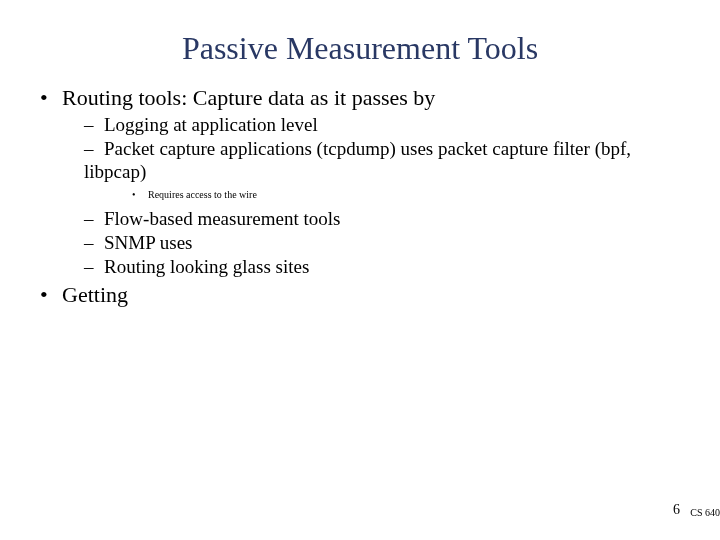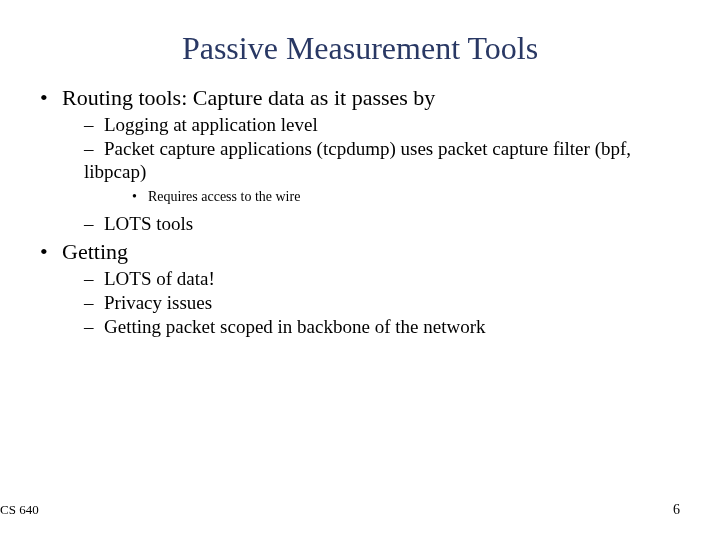--- a/index.html
+++ b/index.html
@@ -6,48 +6,45 @@
   html, body { width: 720px; height: 540px; background: #fff; font-family: "Times New Roman", Times, serif; color: #000; }
   .slide { width: 720px; height: 540px; position: relative; padding: 30px 40px 8px 40px; }
   .title { text-align: center; font-size: 32px; color: #293864; margin-bottom: 18px; font-weight: normal; }
   ul.l1 { list-style: none; padding-left: 0; }
   ul.l1 > li { font-size: 22px; margin-bottom: 4px; }
   ul.l1 > li::before { content: "•"; display: inline-block; width: 22px; }
   ul.l2 { list-style: none; padding-left: 44px; margin-top: 2px; margin-bottom: 4px; }
   ul.l2 > li { font-size: 19px; line-height: 1.22; margin-bottom: 1px; }
   ul.l2 > li::before { content: "–"; display: inline-block; width: 20px; }
   ul.l3 { list-style: none; padding-left: 48px; margin-top: 4px; margin-bottom: 6px; }
-  ul.l3 > li { font-size: 14px; line-height: 1.3; }
+  ul.l3 > li { font-size: 10px; line-height: 1.3; }
   ul.l3 > li::before { content: "•"; display: inline-block; width: 16px; }
-  .footer-center { position: absolute; bottom: 22px; left: 0; width: 100%; text-align: left; font-size: 13px; }
+  .footer-center { position: absolute; bottom: 22px; left: 0; width: 100%; text-align: right; font-size: 10px; }
   .footer-right { position: absolute; bottom: 22px; right: 40px; font-size: 14px; }
   .wrap { display: inline; }
 </style>
 </head>
 <body>
 
 <div class="slide">
   <h1 class="title">Passive Measurement Tools</h1>
 
   <ul class="l1">
     <li><span class="wrap">Routing tools:  Capture data as it passes by</span>
       <ul class="l2">
         <li><span class="wrap">Logging at application level</span></li>
         <li><span class="wrap">Packet capture applications (tcpdump) uses packet capture filter (bpf, libpcap)</span>
           <ul class="l3">
             <li><span class="wrap">Requires access to the wire</span></li>
           </ul>
         </li>
-        <li><span class="wrap">LOTS tools</span></li>
+        <li><span class="wrap">Flow-based measurement tools</span></li>
+        <li><span class="wrap">SNMP uses</span></li>
+        <li><span class="wrap">Routing looking glass sites</span></li>
       </ul>
     </li>
     <li><span class="wrap">Getting</span>
-      <ul class="l2">
-        <li><span class="wrap">LOTS of data!</span></li>
-        <li><span class="wrap">Privacy issues</span></li>
-        <li><span class="wrap">Getting packet scoped in backbone of the network</span></li>
-      </ul>
     </li>
   </ul>
 
   <div class="footer-center">CS 640</div>
   <div class="footer-right">6</div>
 </div>
 
 </body></html>

